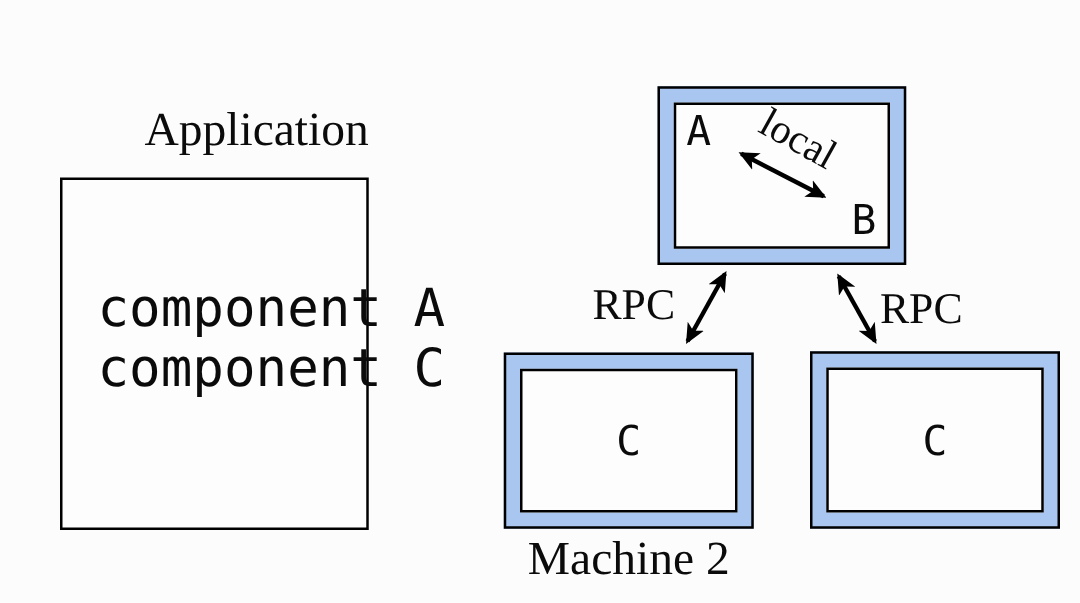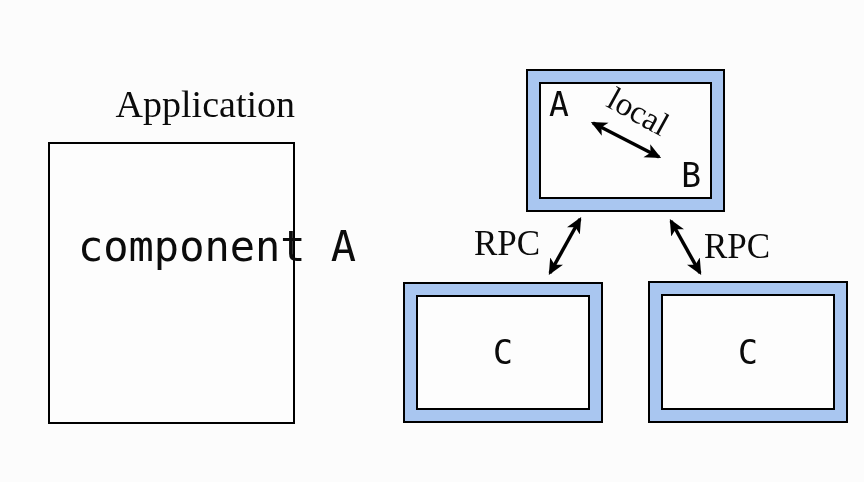--- a/index.html
+++ b/index.html
@@ -111,35 +111,37 @@
 </head>
 <body>
 
 <div class="canvas">
 
   <div class="app-title serif-label">Application</div>
 
   <div class="app-box">
     <div class="app-components mono">
       <div>component A</div>
+      <div>component C</div>
     </div>
   </div>
 
 
   <div class="machine-outer m1-outer">
     <div class="machine-inner">
       <span class="comp-letter mono m1-a">A</span>
       <span class="comp-letter mono m1-b">B</span>
     </div>
     <div class="local-label serif-label">local</div>
   </div>
 
   <div class="machine-outer m2-outer">
     <div class="machine-inner centered-letter mono">C</div>
   </div>
+  <div class="machine-title m2-title serif-label">Machine 2</div>
 
   <div class="machine-outer m3-outer">
     <div class="machine-inner centered-letter mono">C</div>
   </div>
 
   <div class="rpc-label rpc-left serif-label">RPC</div>
   <div class="rpc-label rpc-right serif-label">RPC</div>
 
   <svg class="arrow-overlay" viewBox="0 0 864 482" xmlns="http://www.w3.org/2000/svg">
     <defs>

